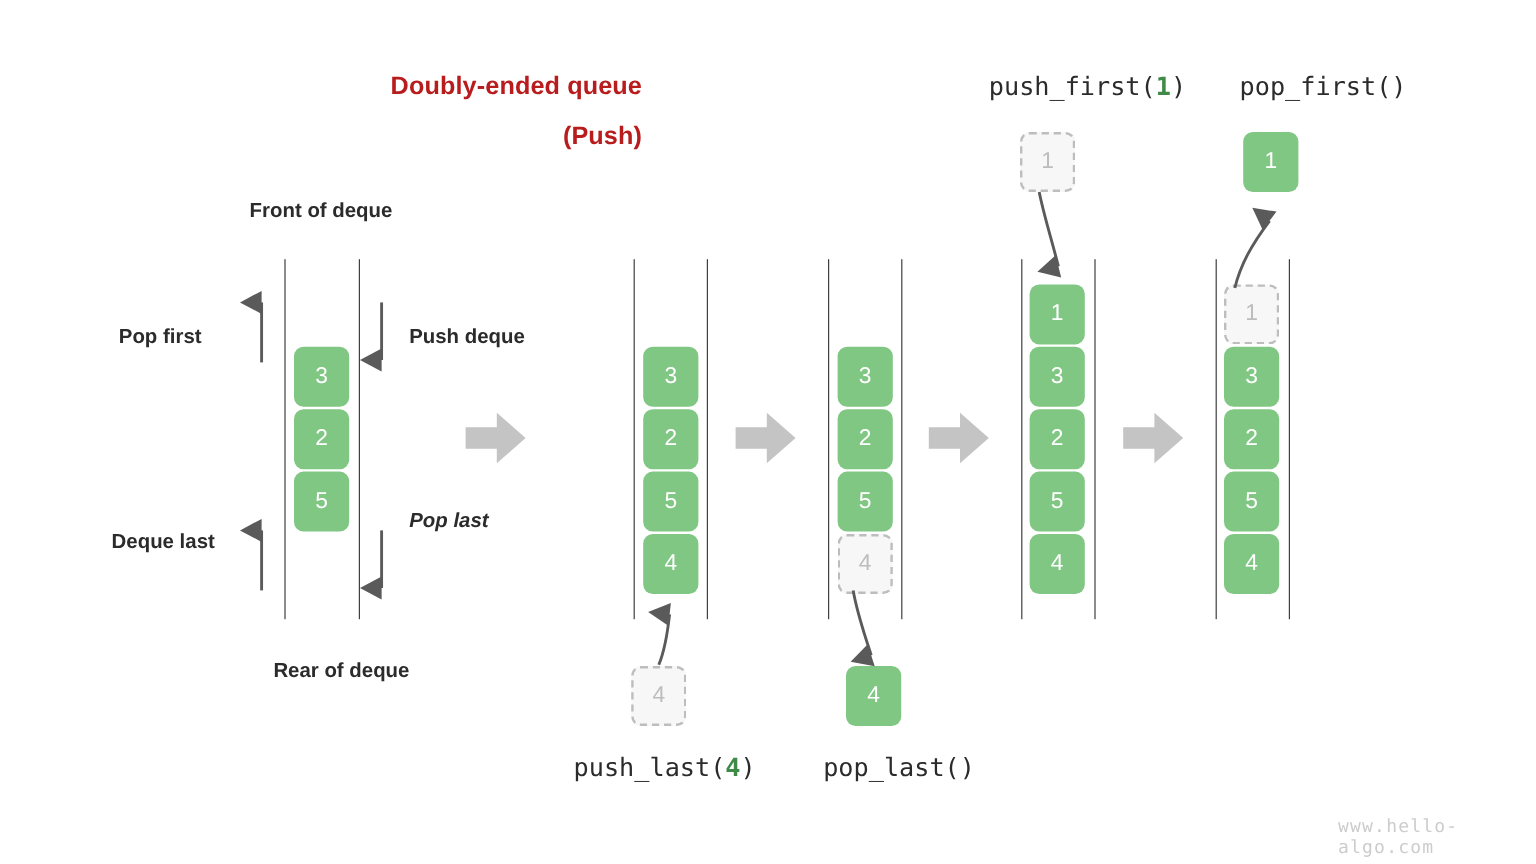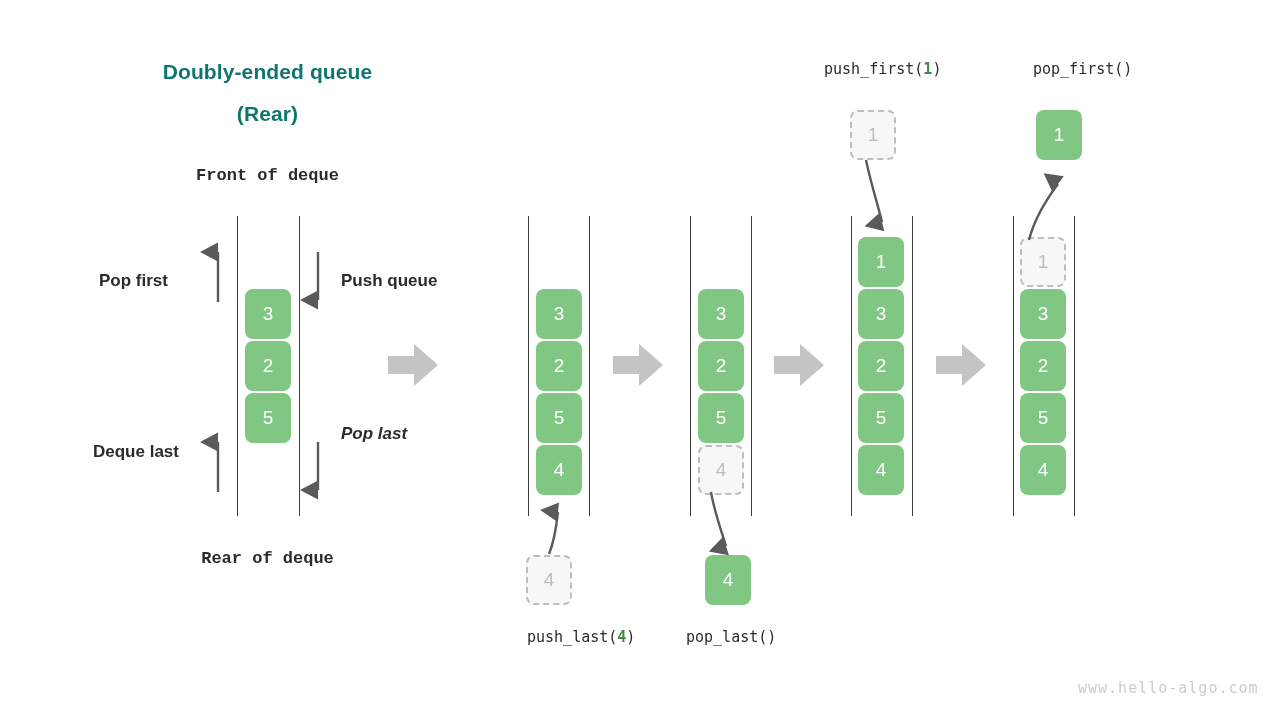--- a/index.html
+++ b/index.html
@@ -5,34 +5,34 @@
   html,body{margin:0;padding:0;}
   body{
     width:1280px;height:720px;background:#ffffff;position:relative;overflow:hidden;
     font-family:"Liberation Sans","DejaVu Sans",sans-serif;
     -webkit-font-smoothing:antialiased;
   }
   .abs{position:absolute;}
 
   
   .title{
-    color:#0f766e;font-weight:bold;font-size:21px;text-align:center;
+    color:#b91c1c;font-weight:bold;font-size:21px;text-align:right;
     letter-spacing:.1px;line-height:40px;width:100%;
   }
   .sublabel{
-    color:#2b2b2b;font-weight:bold;font-size:17px;text-align:center;width:100%;font-family:Liberation Mono, monospace;
+    color:#2b2b2b;font-weight:bold;font-size:17px;text-align:center;width:100%;
   }
   .oplabel{
     color:#2b2b2b;font-weight:bold;font-size:17px;white-space:nowrap;text-align:right;
   }
 
   
   .code{
     font-family:"DejaVu Sans Mono","Liberation Mono",monospace;
-    font-size:15px;color:#2b2b2b;white-space:pre;letter-spacing:0px;
+    font-size:21px;color:#2b2b2b;white-space:pre;letter-spacing:0px;
   }
   .code .num{color:#3f8a47;font-weight:bold;}
 
   
   .rail{width:0;border-left:1.6px solid #3f3f3f;}
 
   
   .box{
     width:46px;height:50px;border-radius:8px;background:#81C784;
     color:#ffffff;font-size:19px;font-weight:normal;
@@ -50,28 +50,28 @@
   }
   svg{overflow:visible;}
 </style>
 </head>
 <body>
 
 <div class="abs title" style="left:0;top:52px;width:535px;">
   <span>Doubly-ended queue</span>
 </div>
 <div class="abs title" style="left:0;top:94px;width:535px;">
-  <span>(Rear)</span>
+  <span>(Push)</span>
 </div>
 
 <div class="abs sublabel" style="left:0;top:166px;width:535px;">
   <span>Front of deque</span>
 </div>
 
-<div class="abs sublabel" style="left:0;top:549px;width:535px;">
+<div class="abs sublabel" style="left:0;top:549px;width:535px;padding-left:17px;">
   <span>Rear of deque</span>
 </div>
 
 <div class="abs rail" style="left:237px;top:216px;height:300px;"></div>
 <div class="abs rail" style="left:299px;top:216px;height:300px;"></div>
 
 <div class="abs" style="left:245px;top:289px;display:flex;flex-direction:column;gap:2px;">
   <div class="box">3</div>
   <div class="box">2</div>
   <div class="box">5</div>
@@ -90,21 +90,21 @@
   <line x1="38" y1="92" x2="38" y2="42" stroke="#5a5a5a" stroke-width="2.4" marker-end="url(#arrUp)"></line>
 
   <line x1="138" y1="42" x2="138" y2="90" stroke="#5a5a5a" stroke-width="2.4" marker-end="url(#arrDn)"></line>
 
   <line x1="38" y1="282" x2="38" y2="232" stroke="#5a5a5a" stroke-width="2.4" marker-end="url(#arrUp)"></line>
 
   <line x1="138" y1="232" x2="138" y2="280" stroke="#5a5a5a" stroke-width="2.4" marker-end="url(#arrDn)"></line>
 </svg>
 
 <div class="abs oplabel" style="left:99px;top:271px;"><span>Pop first</span></div>
-<div class="abs oplabel" style="left:341px;top:271px;"><span>Push queue</span></div>
+<div class="abs oplabel" style="left:341px;top:271px;"><span>Push deque</span></div>
 <div class="abs oplabel" style="left:93px;top:442px;"><span>Deque last</span></div>
 <div class="abs oplabel" style="left:341px;top:424px;font-style:italic;"><span>Pop last</span></div>
 
 <svg class="abs" width="56" height="44" style="left:388px;top:344px;">
   <path d="M0,12 L26,12 L26,0 L50,21 L26,42 L26,30 L0,30 Z" fill="#c4c4c4"></path>
 </svg>
 <svg class="abs" width="56" height="44" style="left:613px;top:344px;">
   <path d="M0,12 L26,12 L26,0 L50,21 L26,42 L26,30 L0,30 Z" fill="#c4c4c4"></path>
 </svg>
 <svg class="abs" width="56" height="44" style="left:774px;top:344px;">
@@ -185,17 +185,17 @@
       <path d="M0.5,8 L4.5,0.5 L8.5,8 Z" fill="#5a5a5a"></path>
     </marker>
   </defs>
   <path d="M13,82 C18,62 27,46 42,26" fill="none" stroke="#5a5a5a" stroke-width="2.4" marker-end="url(#aUp2)"></path>
 </svg>
 
 <div class="abs code" style="left:824px;top:60px;"><span>push_first(</span><span class="num">1</span><span>)</span></div>
 
 <div class="abs code" style="left:1033px;top:60px;text-align:center;"><span>pop_first()</span></div>
 
-<div class="abs code" style="left:527px;top:628px;"><span>push_last(</span><span class="num">4</span><span>)</span></div>
+<div class="abs code" style="left:478px;top:628px;"><span>push_last(</span><span class="num">4</span><span>)</span></div>
 
 <div class="abs code" style="left:686px;top:628px;"><span>pop_last()</span></div>
 
-<div class="abs watermark" style="left:1078px;top:679px;"><span>www.hello-algo.com</span></div>
+<div class="abs watermark" style="left:1115px;top:679px;"><span>www.hello-algo.com</span></div>
 
 </body></html>

